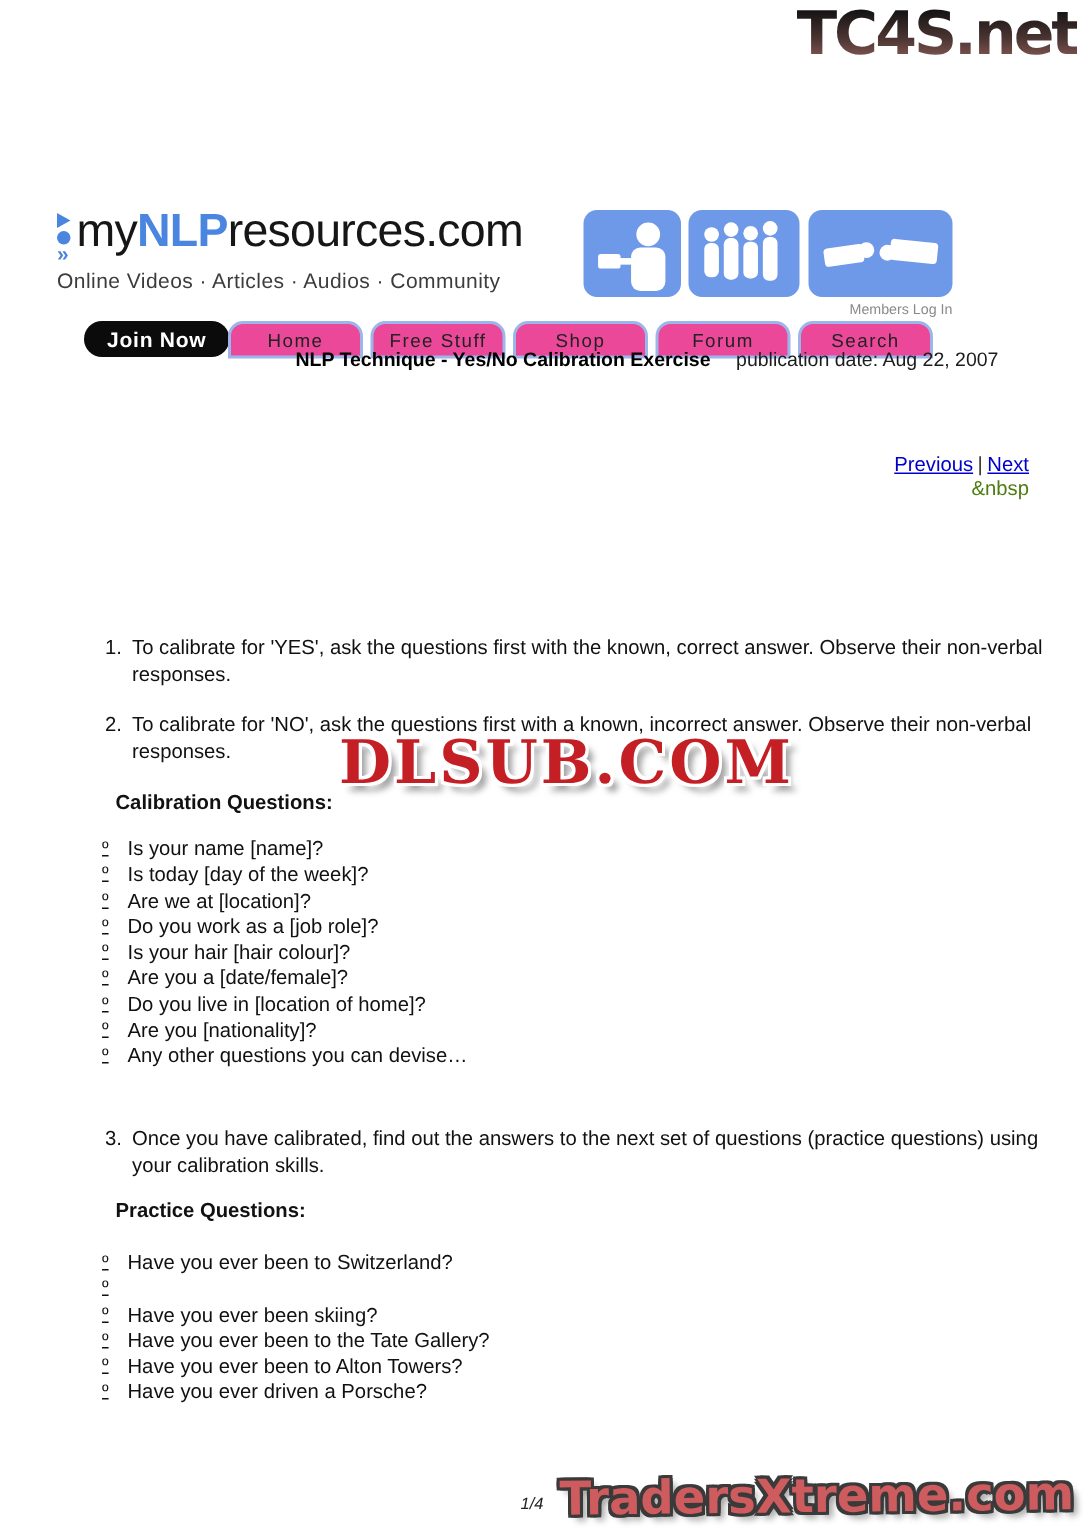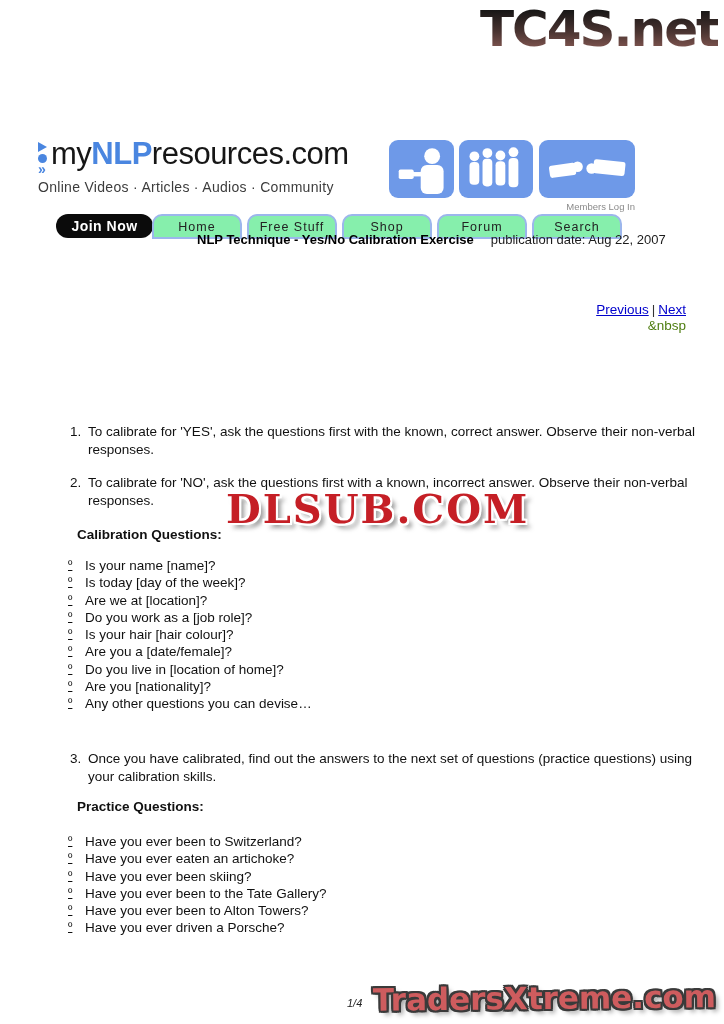--- a/index.html
+++ b/index.html
@@ -1,21 +1,21 @@
 <!DOCTYPE html>
 <html><head>
 <meta charset="utf-8">
 <style>
   html,body{margin:0;padding:0;background:#fff;}
   #page{position:relative;width:724px;height:1024px;background:#fff;overflow:hidden;
         font-family:"Liberation Sans",sans-serif;color:#111;}
 
   
   .wm-tc4s{position:absolute;top:0px;right:6px;font-family:"DejaVu Sans",sans-serif;
-    font-weight:bold;font-size:50px;letter-spacing:-2px;
+    font-weight:bold;font-size:40px;letter-spacing:-2px;
     background:linear-gradient(180deg,#141414 15%,#4a3431 55%,#94625c 95%);
     -webkit-background-clip:text;background-clip:text;color:transparent;}
   .wm-dlsub{position:absolute;left:226px;top:485px;font-family:"DejaVu Serif",serif;
     font-weight:bold;font-size:40px;letter-spacing:2px;color:#c51f26;z-index:30;
     text-shadow:-2px -2px 0 #fff,2px -2px 0 #fff,-2px 2px 0 #fff,2px 2px 0 #fff,
                  0 -2px 0 #fff,0 2px 0 #fff,-2px 0 0 #fff,2px 0 0 #fff,
                  5px 5px 4px rgba(110,110,110,.65);}
   .wm-traders{position:absolute;right:8px;top:980px;font-family:"DejaVu Sans",sans-serif;
     font-weight:bold;font-size:31px;letter-spacing:0px;color:#ce5c5e;z-index:30;
     transform:rotate(-0.6deg);
@@ -43,21 +43,21 @@
   .box2{left:459px;width:74px;}
   .box3{left:539px;width:96px;}
   .members{position:absolute;left:559px;top:201px;width:76px;text-align:right;
            font-size:9.5px;color:#8a8a8a;}
 
   
   .join{position:absolute;left:56px;top:214px;width:97px;height:24px;background:#0b0b0b;
         border-radius:12px;color:#fff;font-weight:bold;font-size:14px;letter-spacing:.5px;
         display:flex;align-items:center;justify-content:center;}
   .tabs{position:absolute;left:152px;top:214px;display:flex;gap:5px;}
-  .tab{width:86px;height:21px;background:#86efac;border:2px solid #9cb6ec;
+  .tab{width:86px;height:21px;background:#ec4899;border:2px solid #9cb6ec;
        border-radius:10px 10px 0 0;display:flex;align-items:center;justify-content:center;
        font-size:12.5px;letter-spacing:1px;color:#222;}
 
   
   .titleline{position:absolute;left:197px;top:232px;white-space:nowrap;font-size:13px;}
   .titleline .t{font-weight:bold;color:#000;}
   .titleline .pub{margin-left:17px;color:#1c1c1c;}
 
   
   .pager{position:absolute;right:38px;top:302px;text-align:right;font-size:13.5px;line-height:16px;}
@@ -224,21 +224,20 @@
   <div class="subhead h-pr">Practice Questions:</div>
   <ul class="qlist l-pr">
 
       <li>
         <span class="blt">º</span>
         <span>Have you ever been to Switzerland?</span>
       </li>
 
       <li>
         <span class="blt">º</span>
-        <span>Have you ever eaten an artichoke?</span>
       </li>
 
       <li>
         <span class="blt">º</span>
         <span>Have you ever been skiing?</span>
       </li>
 
       <li>
         <span class="blt">º</span>
         <span>Have you ever been to the Tate Gallery?</span>

